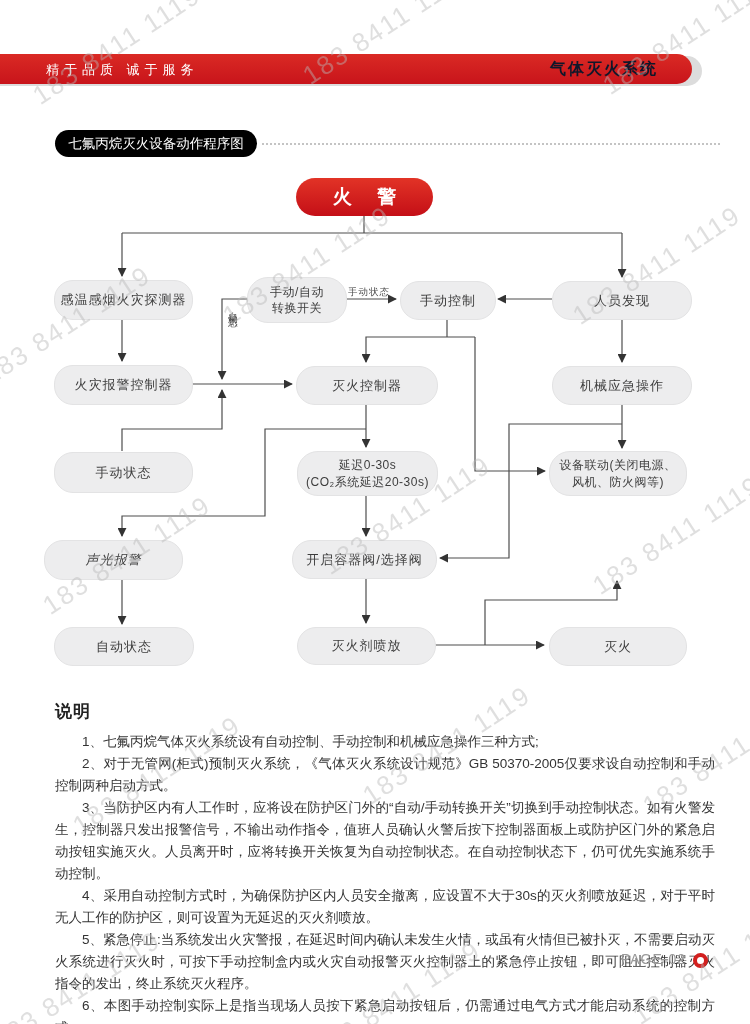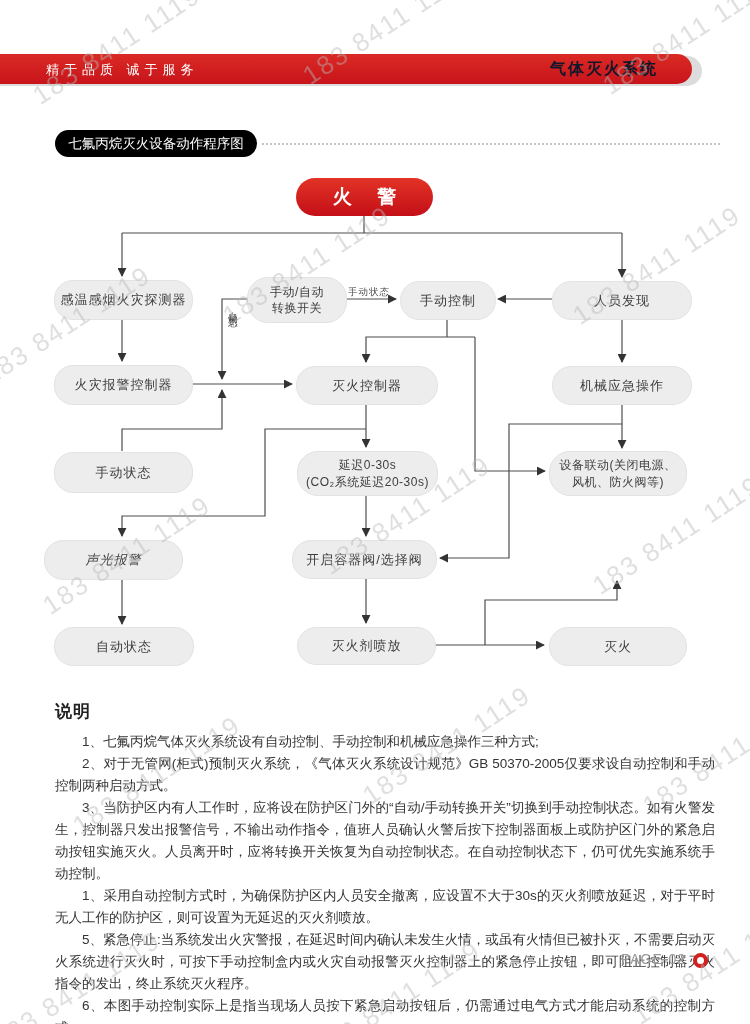--- a/index.html
+++ b/index.html
@@ -114,21 +114,21 @@
   <div class="node" style="left:549px;top:627px;width:136px;height:37px;">灭火</div>
 
   <div class="state-label" style="left:348px;top:286px;">手动状态</div>
   <div class="state-label state-vert" style="left:226px;top:304px;">自动状态</div>
 
   <div class="notes-head">说明</div>
   <div class="notes">
     <p>1、七氟丙烷气体灭火系统设有自动控制、手动控制和机械应急操作三种方式;</p>
     <p>2、对于无管网(柜式)预制灭火系统，《气体灭火系统设计规范》GB 50370-2005仅要求设自动控制和手动控制两种启动方式。</p>
     <p>3、当防护区内有人工作时，应将设在防护区门外的“自动/手动转换开关”切换到手动控制状态。如有火警发生，控制器只发出报警信号，不输出动作指令，值班人员确认火警后按下控制器面板上或防护区门外的紧急启动按钮实施灭火。人员离开时，应将转换开关恢复为自动控制状态。在自动控制状态下，仍可优先实施系统手动控制。</p>
-    <p>1、采用自动控制方式时，为确保防护区内人员安全撤离，应设置不大于30s的灭火剂喷放延迟，对于平时无人工作的防护区，则可设置为无延迟的灭火剂喷放。</p>
+    <p>4、采用自动控制方式时，为确保防护区内人员安全撤离，应设置不大于30s的灭火剂喷放延迟，对于平时无人工作的防护区，则可设置为无延迟的灭火剂喷放。</p>
     <p>5、紧急停止:当系统发出火灾警报，在延迟时间内确认未发生火情，或虽有火情但已被扑灭，不需要启动灭火系统进行灭火时，可按下手动控制盒内或火灾自动报警灭火控制器上的紧急停止按钮，即可阻止控制器灭火指令的发出，终止系统灭火程序。</p>
     <p>6、本图手动控制实际上是指当现场人员按下紧急启动按钮后，仍需通过电气方式才能启动系统的控制方式。</p>
   </div>
 
   <div class="page-num">PAGE-02</div>
   <div class="page-dot"></div>
 
   <span class="wm" style="left:20px;top:30px;">183 8411 1119</span>
   <span class="wm" style="left:290px;top:10px;">183 8411 1119</span>
   <span class="wm" style="left:590px;top:20px;">183 8411 1119</span>

